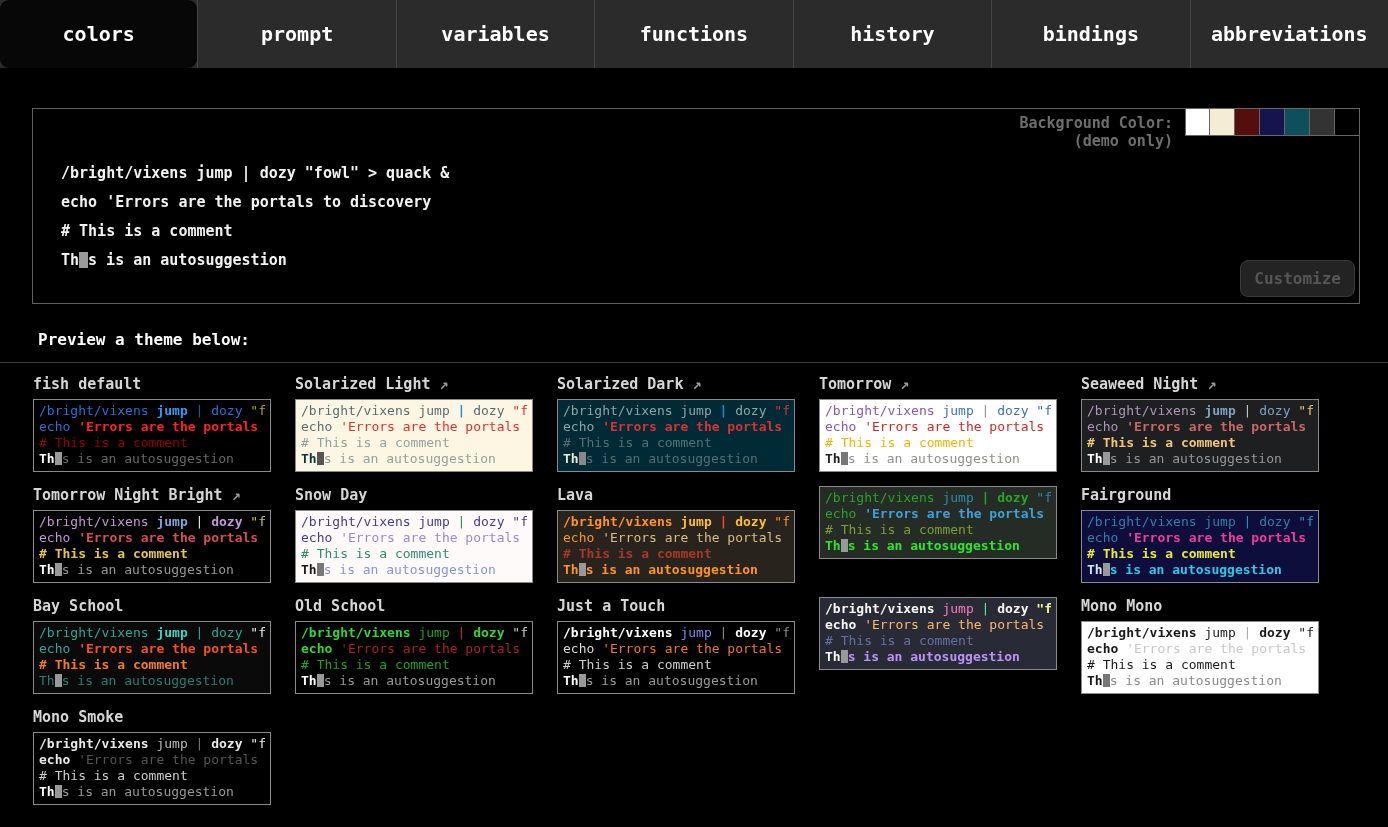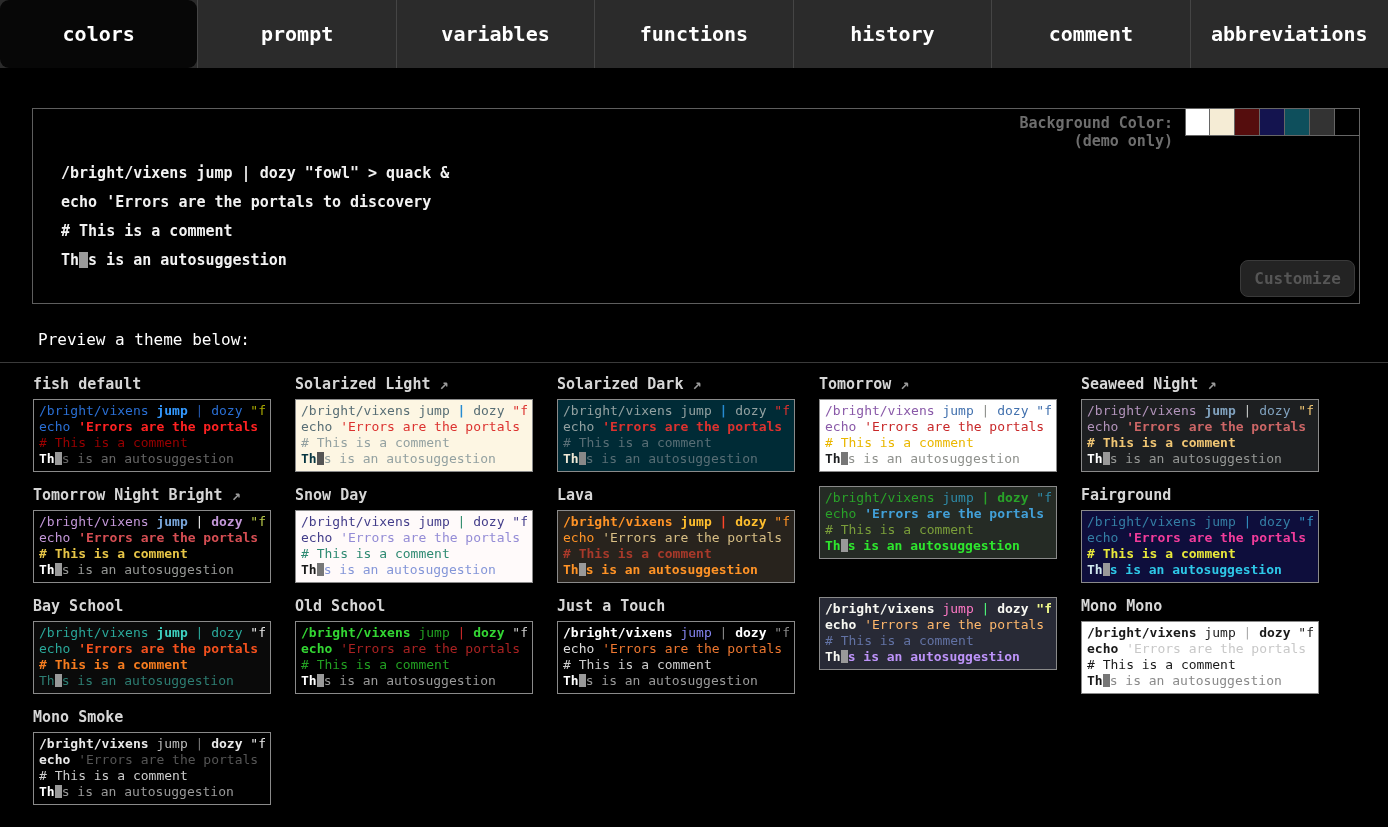--- a/index.html
+++ b/index.html
@@ -23,21 +23,21 @@
   .swatch { width:25px; height:28px; border:1px solid #666; border-left:none; cursor:pointer; }
   .swatch:first-child { border-left:1px solid #666; }
   .term { position:absolute; left:28px; top:50px; }
   .tline { color:#f2f2f2; font-weight:bold; font-size:15px; line-height:29px; white-space:pre; }
   .mcur { display:inline-block; width:9px; height:16px; background:#9a9a9a; vertical-align:-3px; }
   .customize { position:absolute; right:4px; bottom:6px; background:#232323; color:#565656;
                border:1px solid #3a3a3a; border-radius:8px; font-family:inherit;
                font-weight:bold; font-size:16px; padding:8px 13px; cursor:default; }
 
   
-  .themes-header { margin:26px 0 0 38px; color:#fff; font-weight:normal; font-size:16px; }
+  .themes-header { margin:26px 0 0 38px; color:#fff; font-weight:bold; font-size:16px; }
   .divider { margin-top:13px; border-bottom:1px solid #3a3a3a; }
   .theme-grid { padding:12px 0 0 33px; display:grid;
                 grid-template-columns:repeat(5,238px); column-gap:24px; align-content:start; }
   .theme-name { color:#d6d6d6; font-weight:bold; font-size:15px; height:22px;
                 margin-bottom:2px; white-space:pre; }
   .theme-name .arrow { color:#9a9a9a; }
   .theme-block { margin-bottom:14px; }
   .theme-card { border:1px solid #8a8a8a; height:73px; padding:3px 5px; overflow:hidden;
                 white-space:pre; font-size:13px; line-height:16px; cursor:pointer; }
   .tcl { white-space:pre; overflow:hidden; }
@@ -45,21 +45,21 @@
 </style>
 </head>
 <body>
 
 <div class="tabbar">
     <div class="tab active">colors</div>
     <div class="tab">prompt</div>
     <div class="tab">variables</div>
     <div class="tab">functions</div>
     <div class="tab">history</div>
-    <div class="tab">comment</div>
+    <div class="tab">bindings</div>
     <div class="tab">abbreviations</div>
   </div>
 
 <div class="preview-box">
   <div class="bgpicker-label">
     <div>Background Color:</div>
     <div>(demo only)</div>
   </div>
   <div class="swatches">
       <div class="swatch" style="background: rgb(255, 255, 255);"></div>

